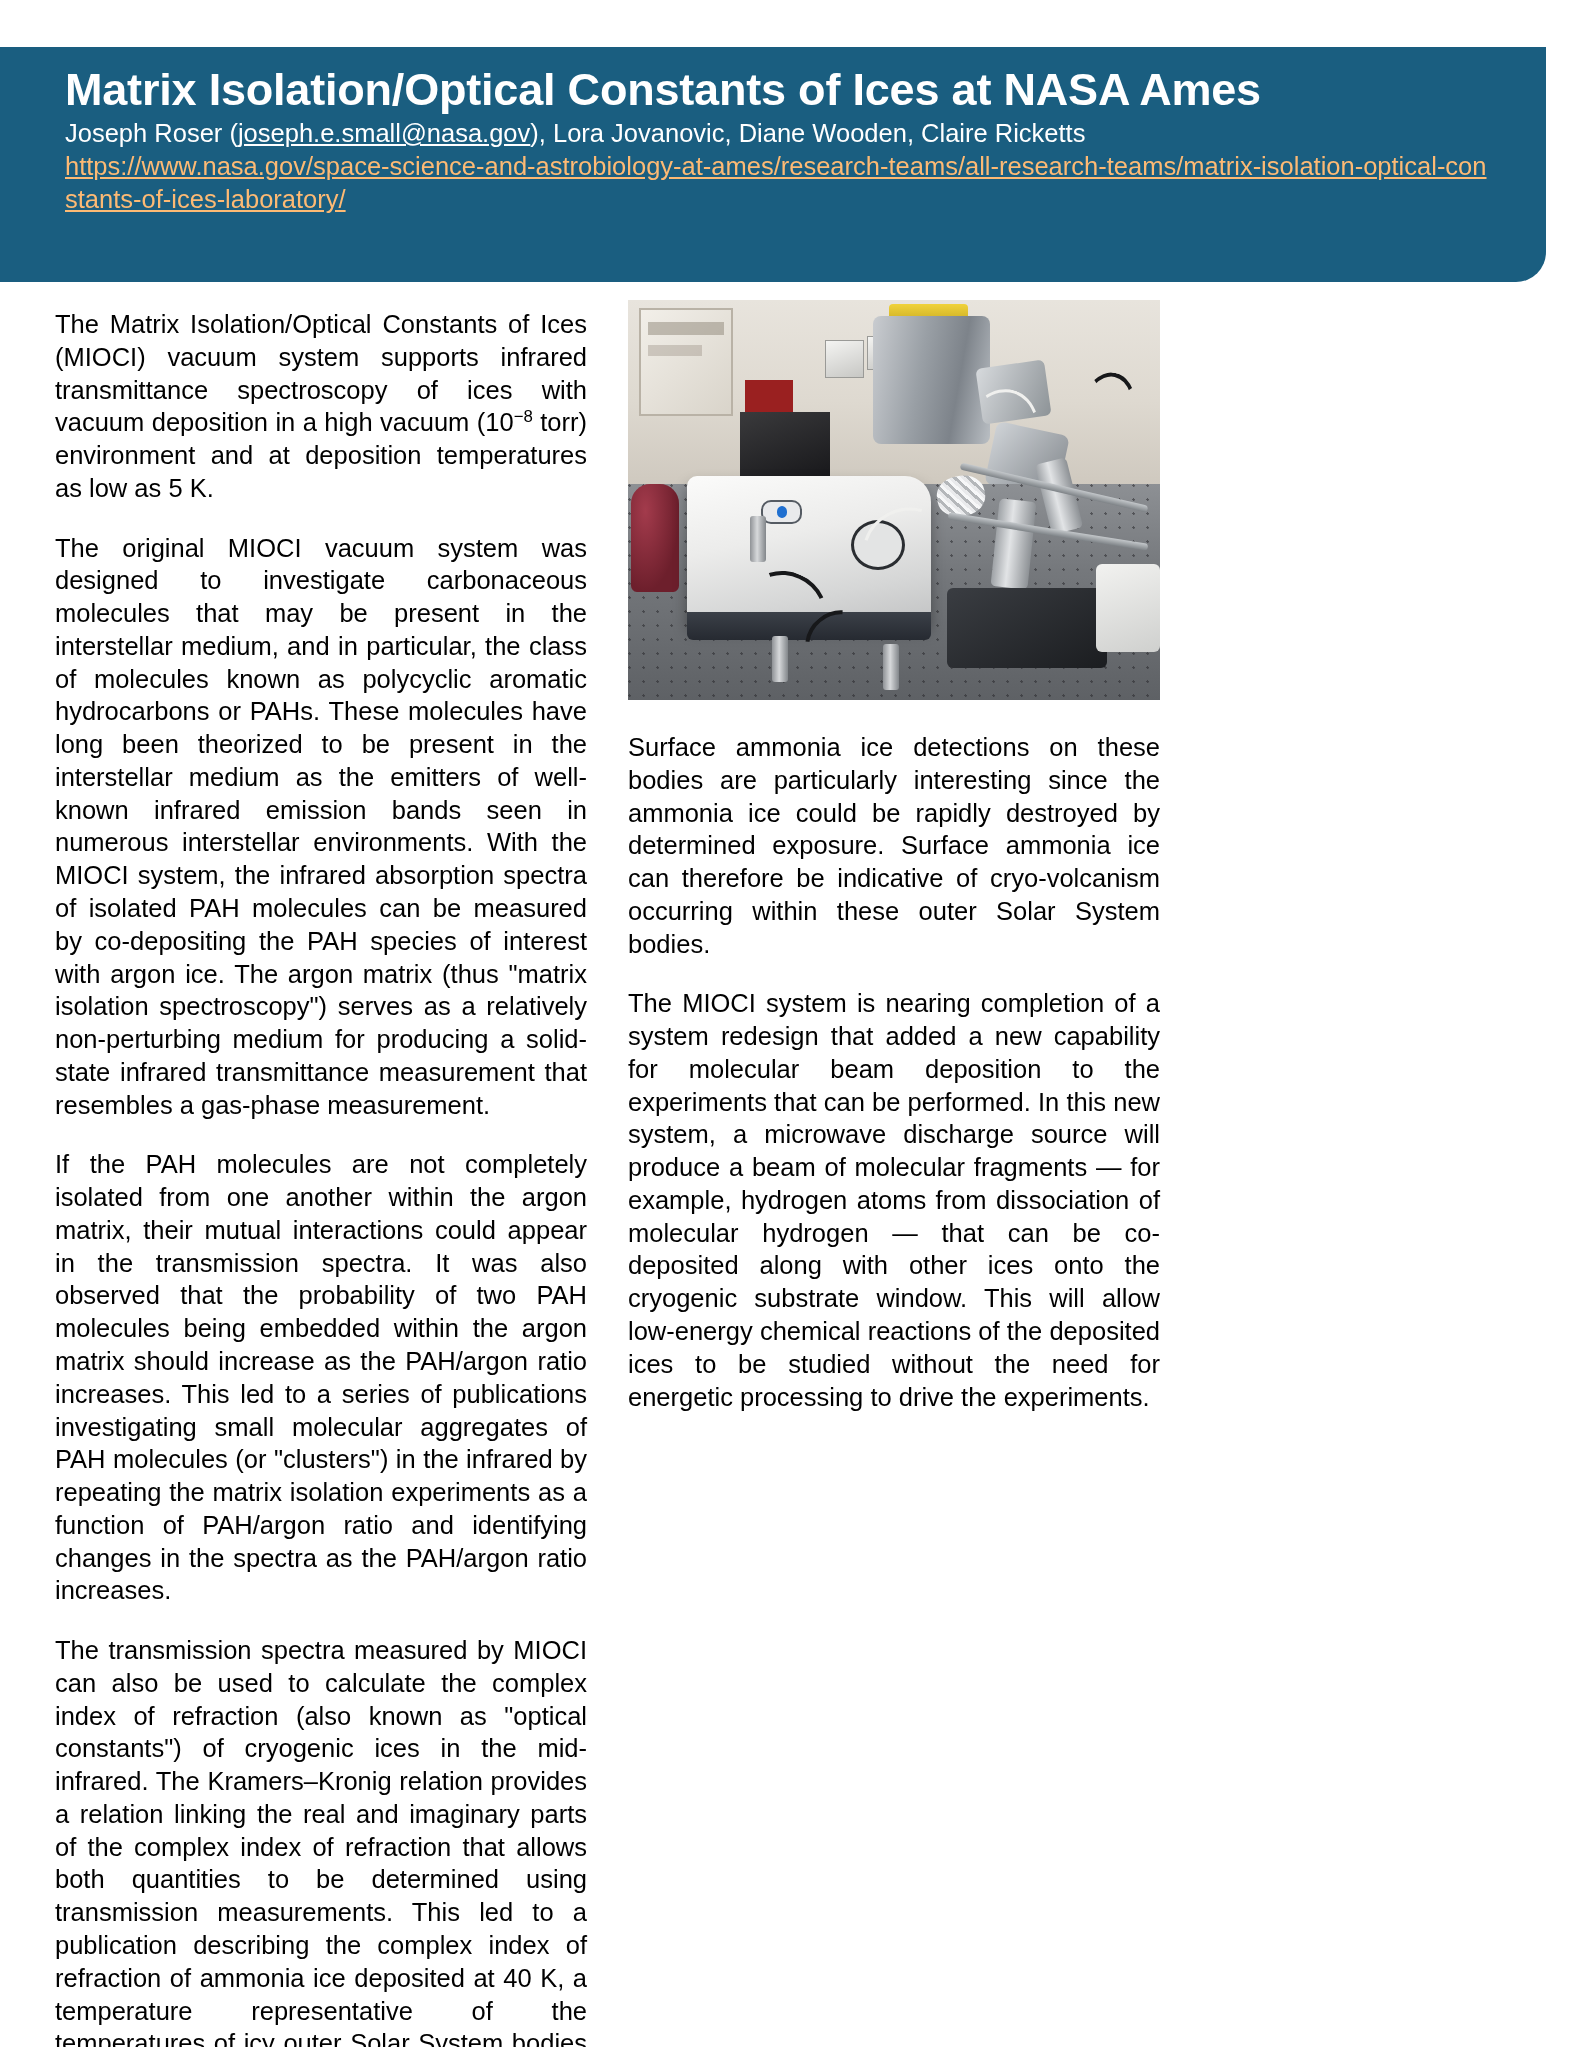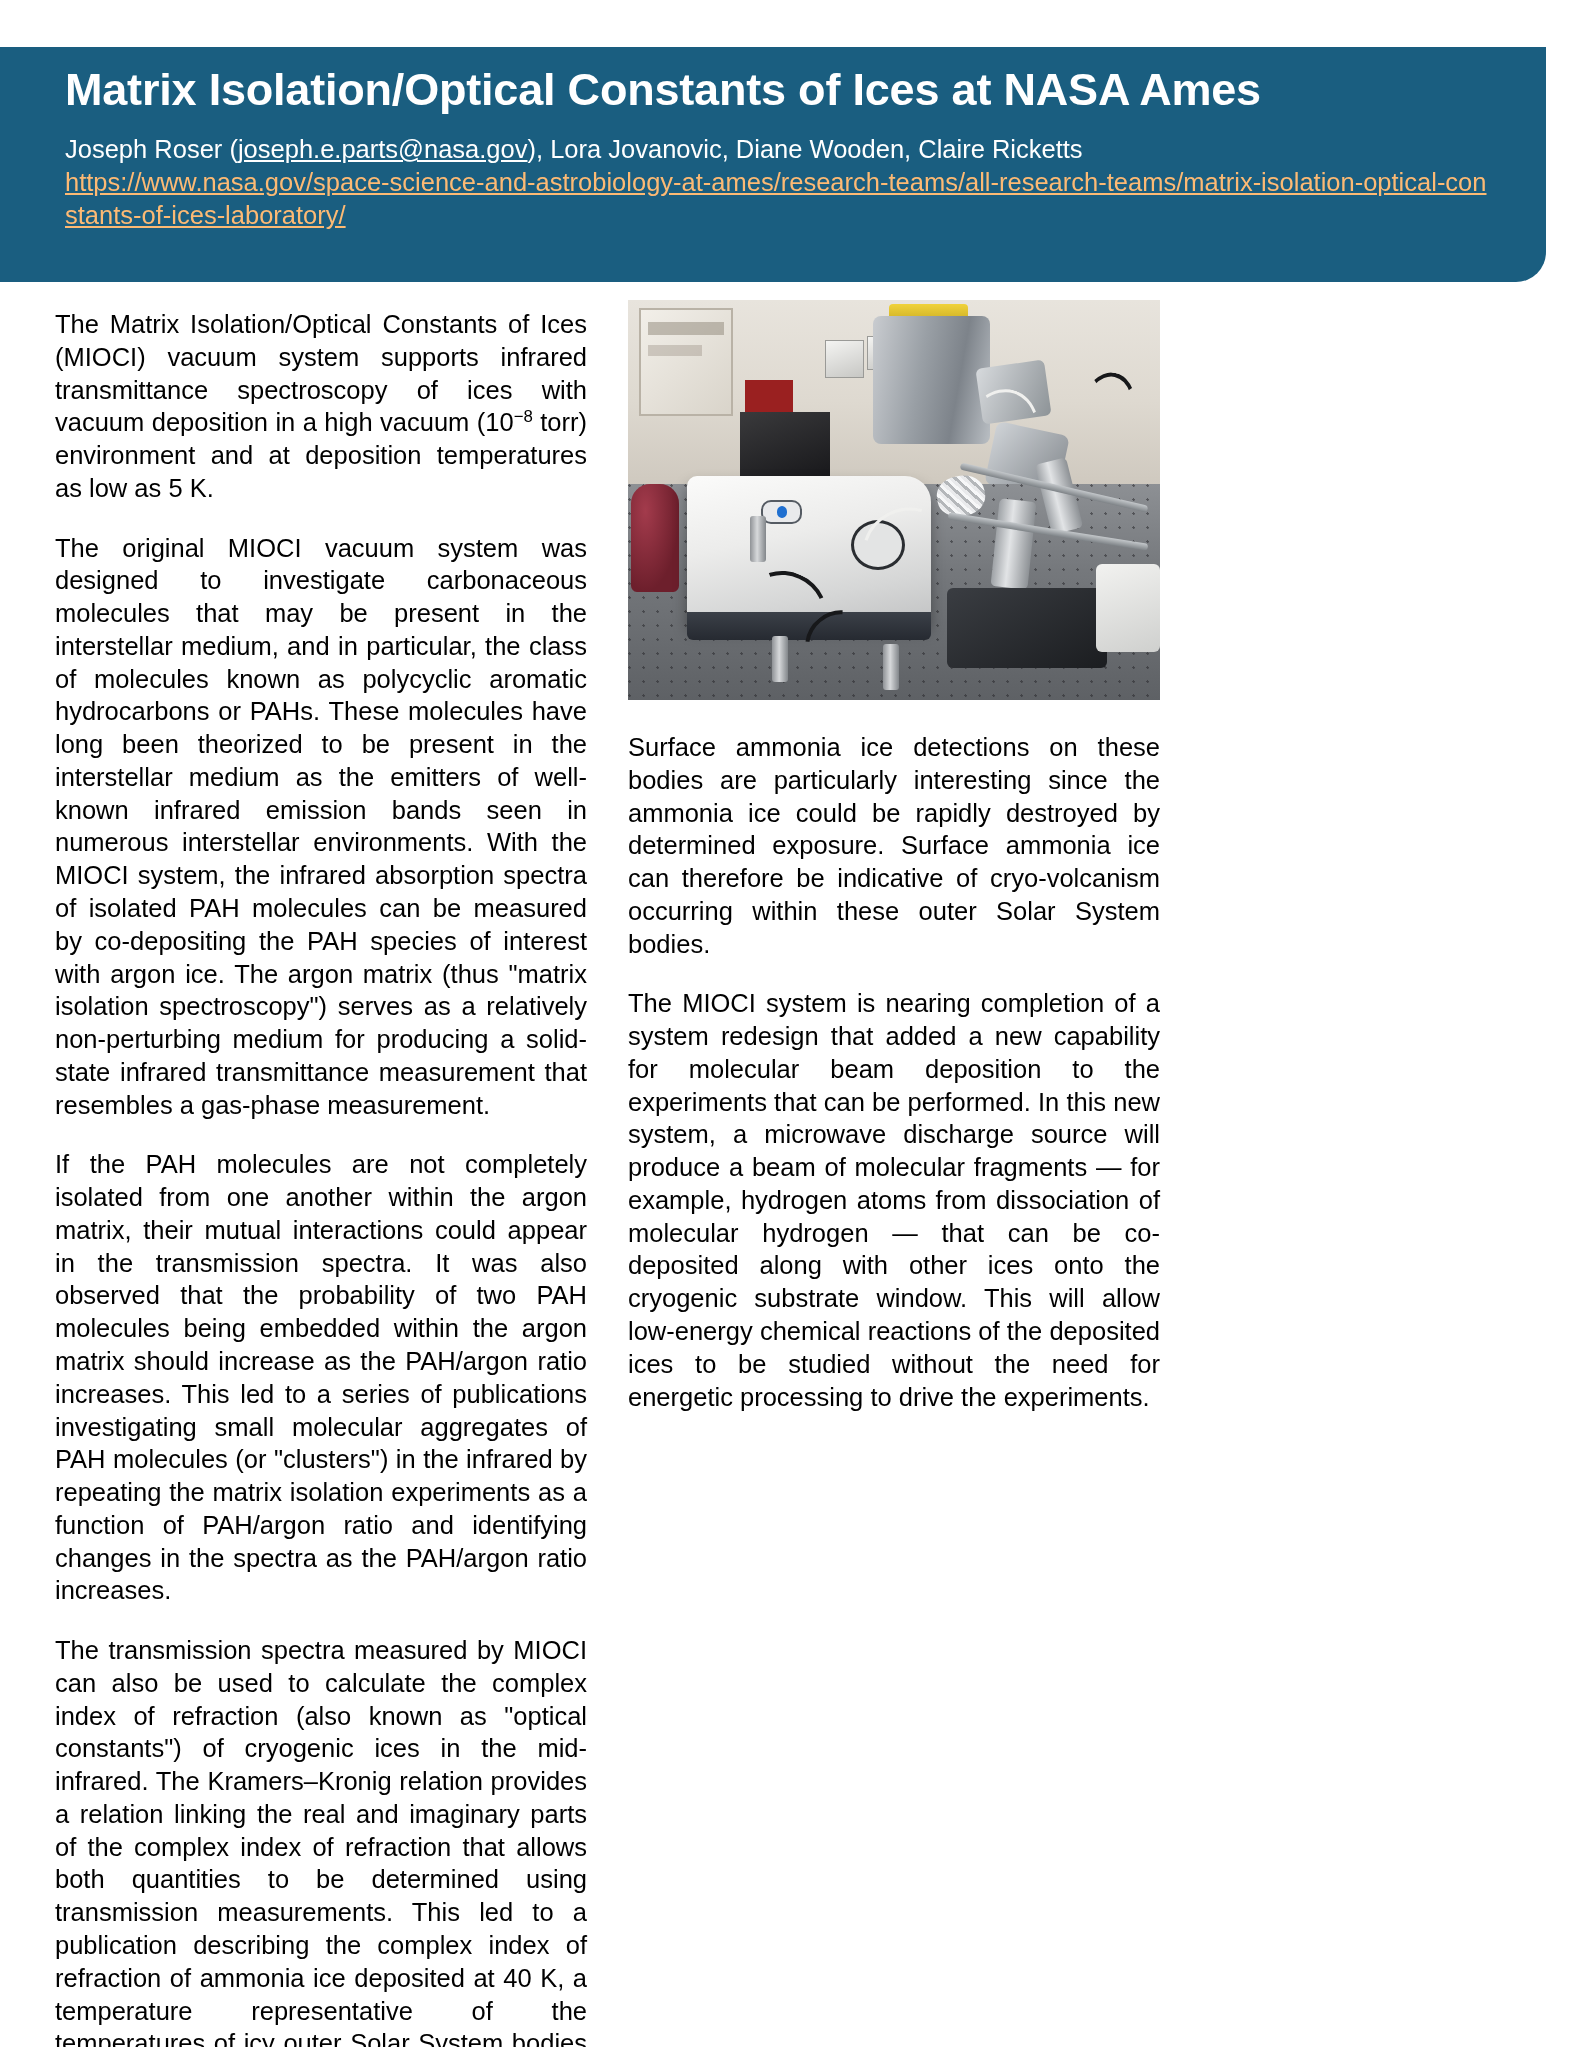--- a/index.html
+++ b/index.html
@@ -26,21 +26,21 @@
     border-bottom-right-radius: 30px;
     box-sizing: border-box;
     padding: 18px 40px 10px 65px;
   }
   .poster-title {
     color: #ffffff;
     font-size: 45px;
     font-weight: bold;
     letter-spacing: -0.2px;
     line-height: 1.12;
-    margin: 0 0 18px 0;
+    margin: 0 0 2px 0;
     white-space: nowrap;
   }
   .authors {
     color: #ffffff;
     font-size: 25.5px;
     line-height: 1.28;
     margin: 0;
     white-space: nowrap;
   }
   .authors .email-link {
@@ -258,21 +258,21 @@
   }
   .ph-post1 { left: 23%; top: 54%; }
   .ph-post2 { left: 27%; top: 84%; }
   .ph-post3 { left: 48%; top: 86%; }
 </style>
 </head>
 <body>
 
 <div class="header">
   <h1 class="poster-title">Matrix Isolation/Optical Constants of Ices at NASA Ames</h1>
-  <p class="authors"><span>Joseph Roser (</span><span class="email-link">joseph.e.parts@nasa.gov</span><span>), Lora Jovanovic, Diane Wooden, Claire Ricketts</span></p>
+  <p class="authors"><span>Joseph Roser (</span><span class="email-link">joseph.e.small@nasa.gov</span><span>), Lora Jovanovic, Diane Wooden, Claire Ricketts</span></p>
   <p class="poster-url">https://www.nasa.gov/space-science-and-astrobiology-at-ames/research-teams/all-research-teams/matrix-isolation-optical-constants-of-ices-laboratory/</p>
 </div>
 
 <div class="body-area">
 
   <div class="col-left">
     <p class="body-text"><span>The Matrix Isolation/Optical Constants of Ices (MIOCI) vacuum system supports infrared transmittance spectroscopy of ices with vacuum deposition in a high vacuum (10</span><sup>−8</sup><span> torr) environment and at deposition temperatures as low as 5 K.</span></p>
     <p class="body-text">The original MIOCI vacuum system was designed to investigate carbonaceous molecules that may be present in the interstellar medium, and in particular, the class of molecules known as polycyclic aromatic hydrocarbons or PAHs. These molecules have long been theorized to be present in the interstellar medium as the emitters of well-known infrared emission bands seen in numerous interstellar environments. With the MIOCI system, the infrared absorption spectra of isolated PAH molecules can be measured by co-depositing the PAH species of interest with argon ice. The argon matrix (thus "matrix isolation spectroscopy") serves as a relatively non-perturbing medium for producing a solid-state infrared transmittance measurement that resembles a gas-phase measurement.</p>
     <p class="body-text">If the PAH molecules are not completely isolated from one another within the argon matrix, their mutual interactions could appear in the transmission spectra. It was also observed that the probability of two PAH molecules being embedded within the argon matrix should increase as the PAH/argon ratio increases. This led to a series of publications investigating small molecular aggregates of PAH molecules (or "clusters") in the infrared by repeating the matrix isolation experiments as a function of PAH/argon ratio and identifying changes in the spectra as the PAH/argon ratio increases.</p>
     <p class="body-text">The transmission spectra measured by MIOCI can also be used to calculate the complex index of refraction (also known as "optical constants") of cryogenic ices in the mid-infrared. The Kramers–Kronig relation provides a relation linking the real and imaginary parts of the complex index of refraction that allows both quantities to be determined using transmission measurements. This led to a publication describing the complex index of refraction of ammonia ice deposited at 40 K, a temperature representative of the temperatures of icy outer Solar System bodies such as Pluto.</p>

